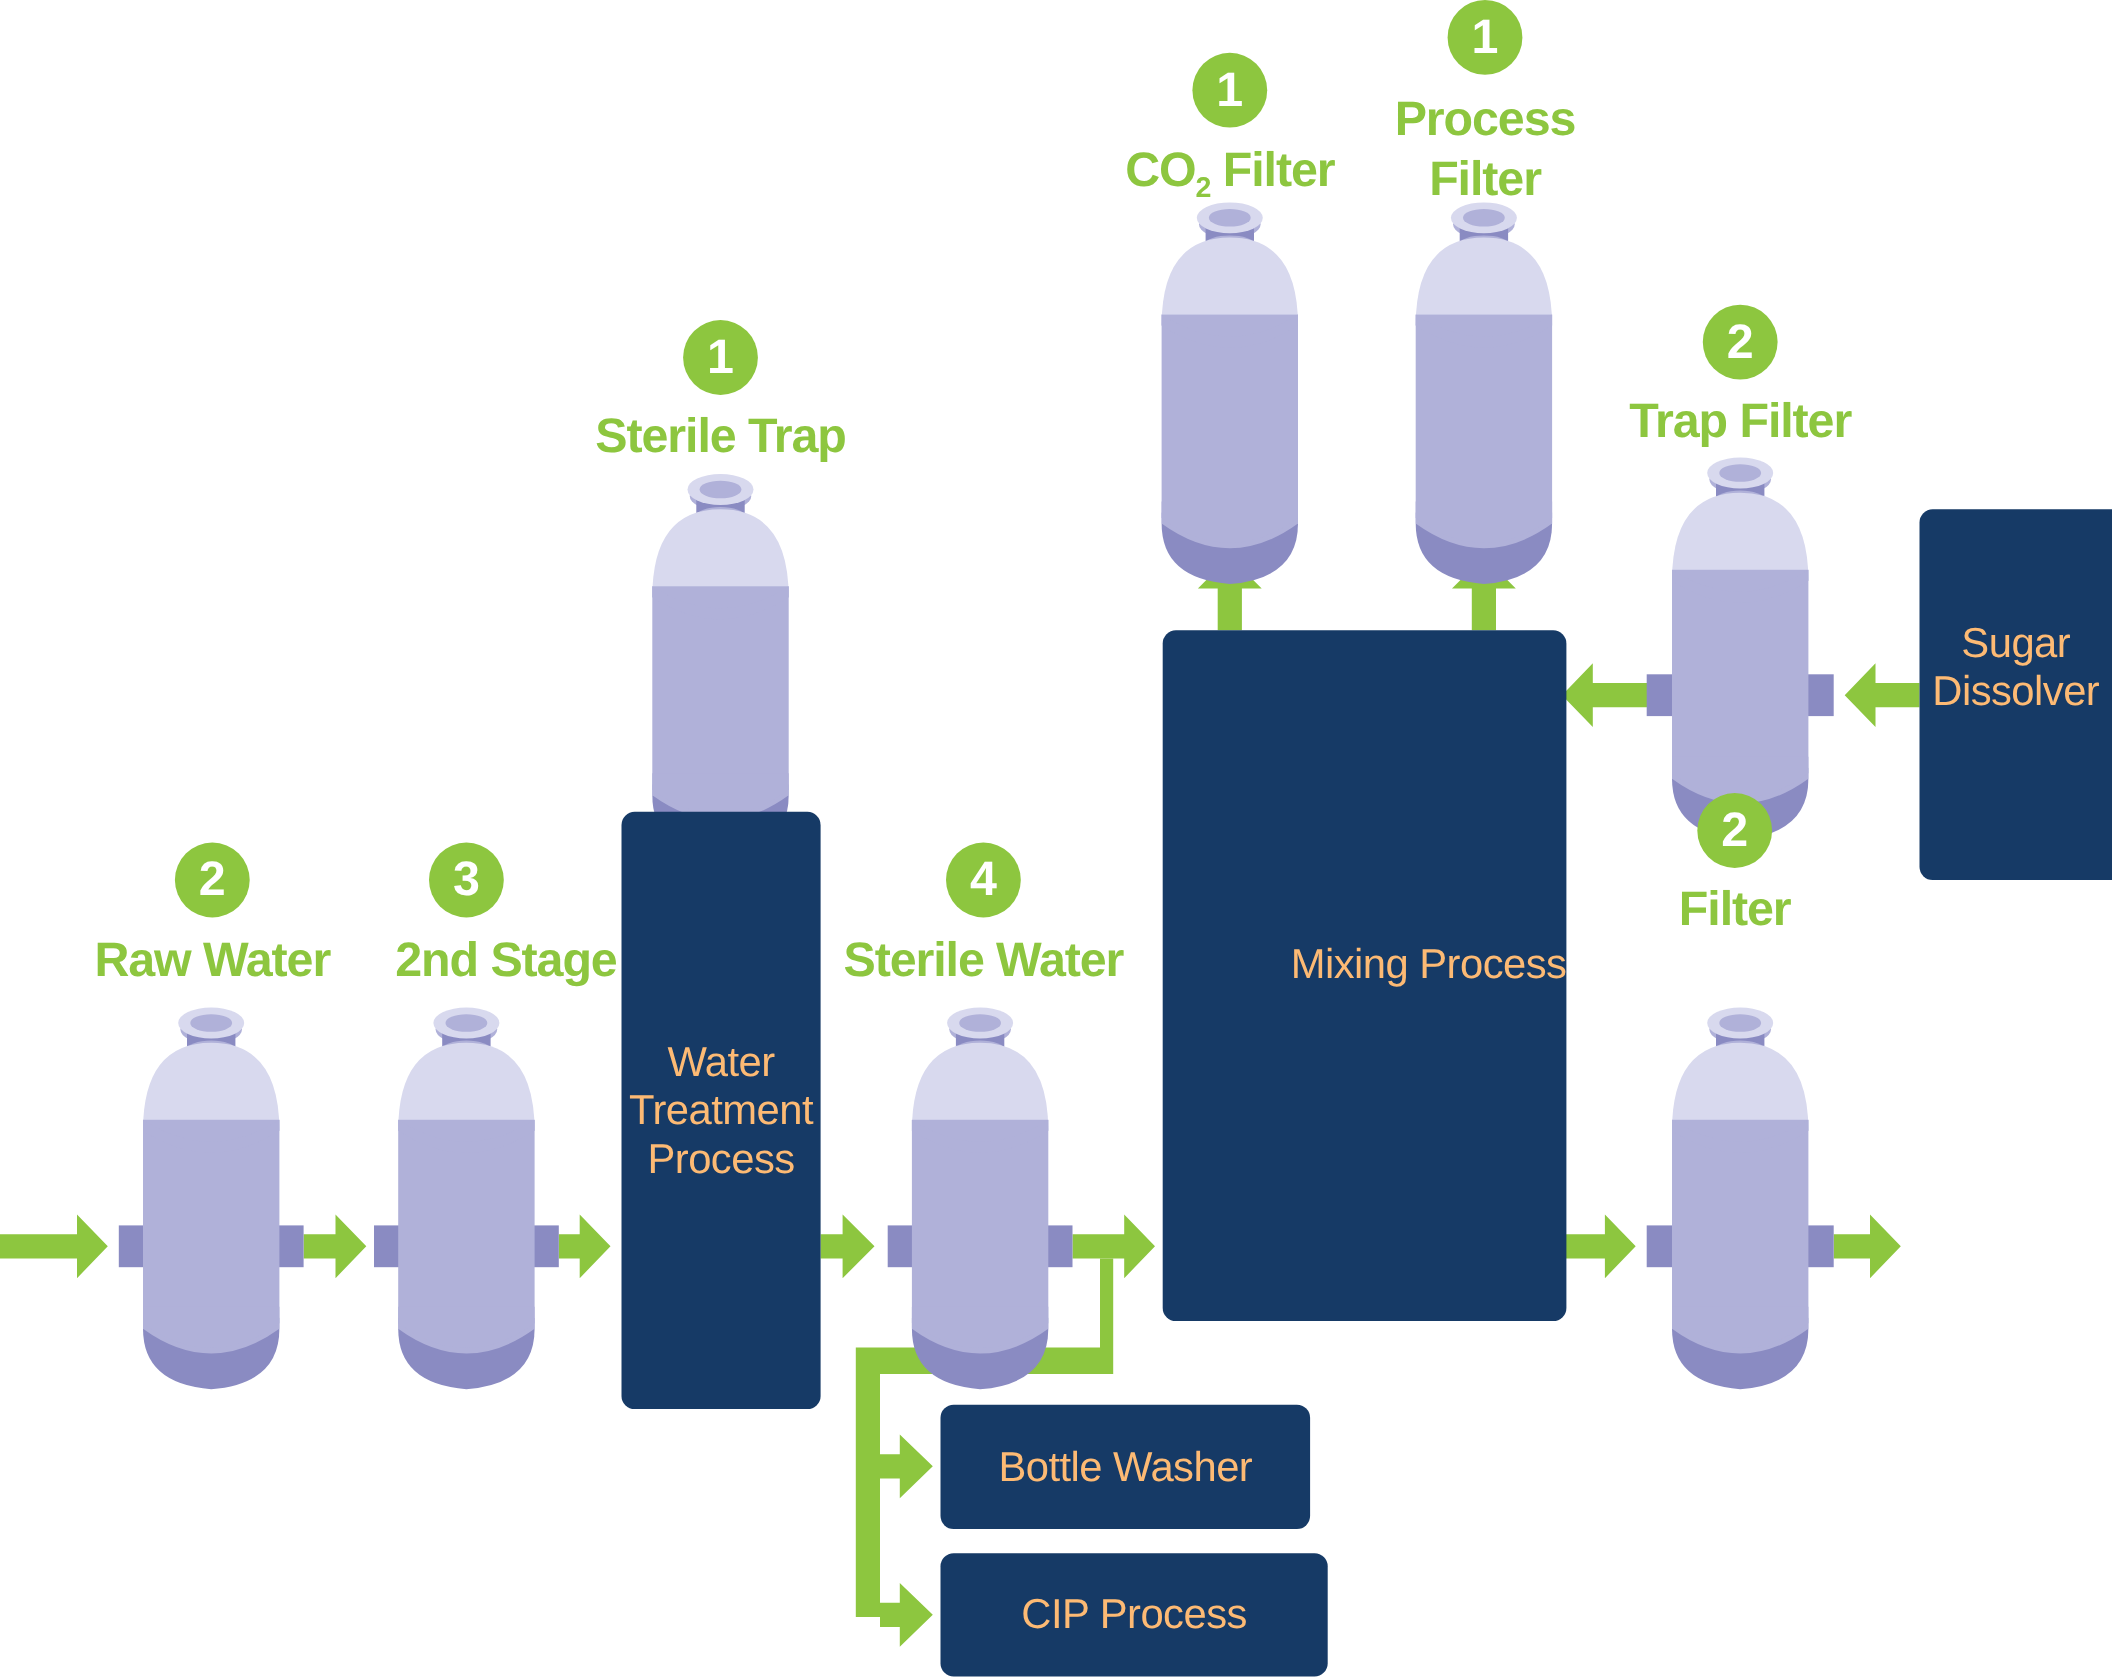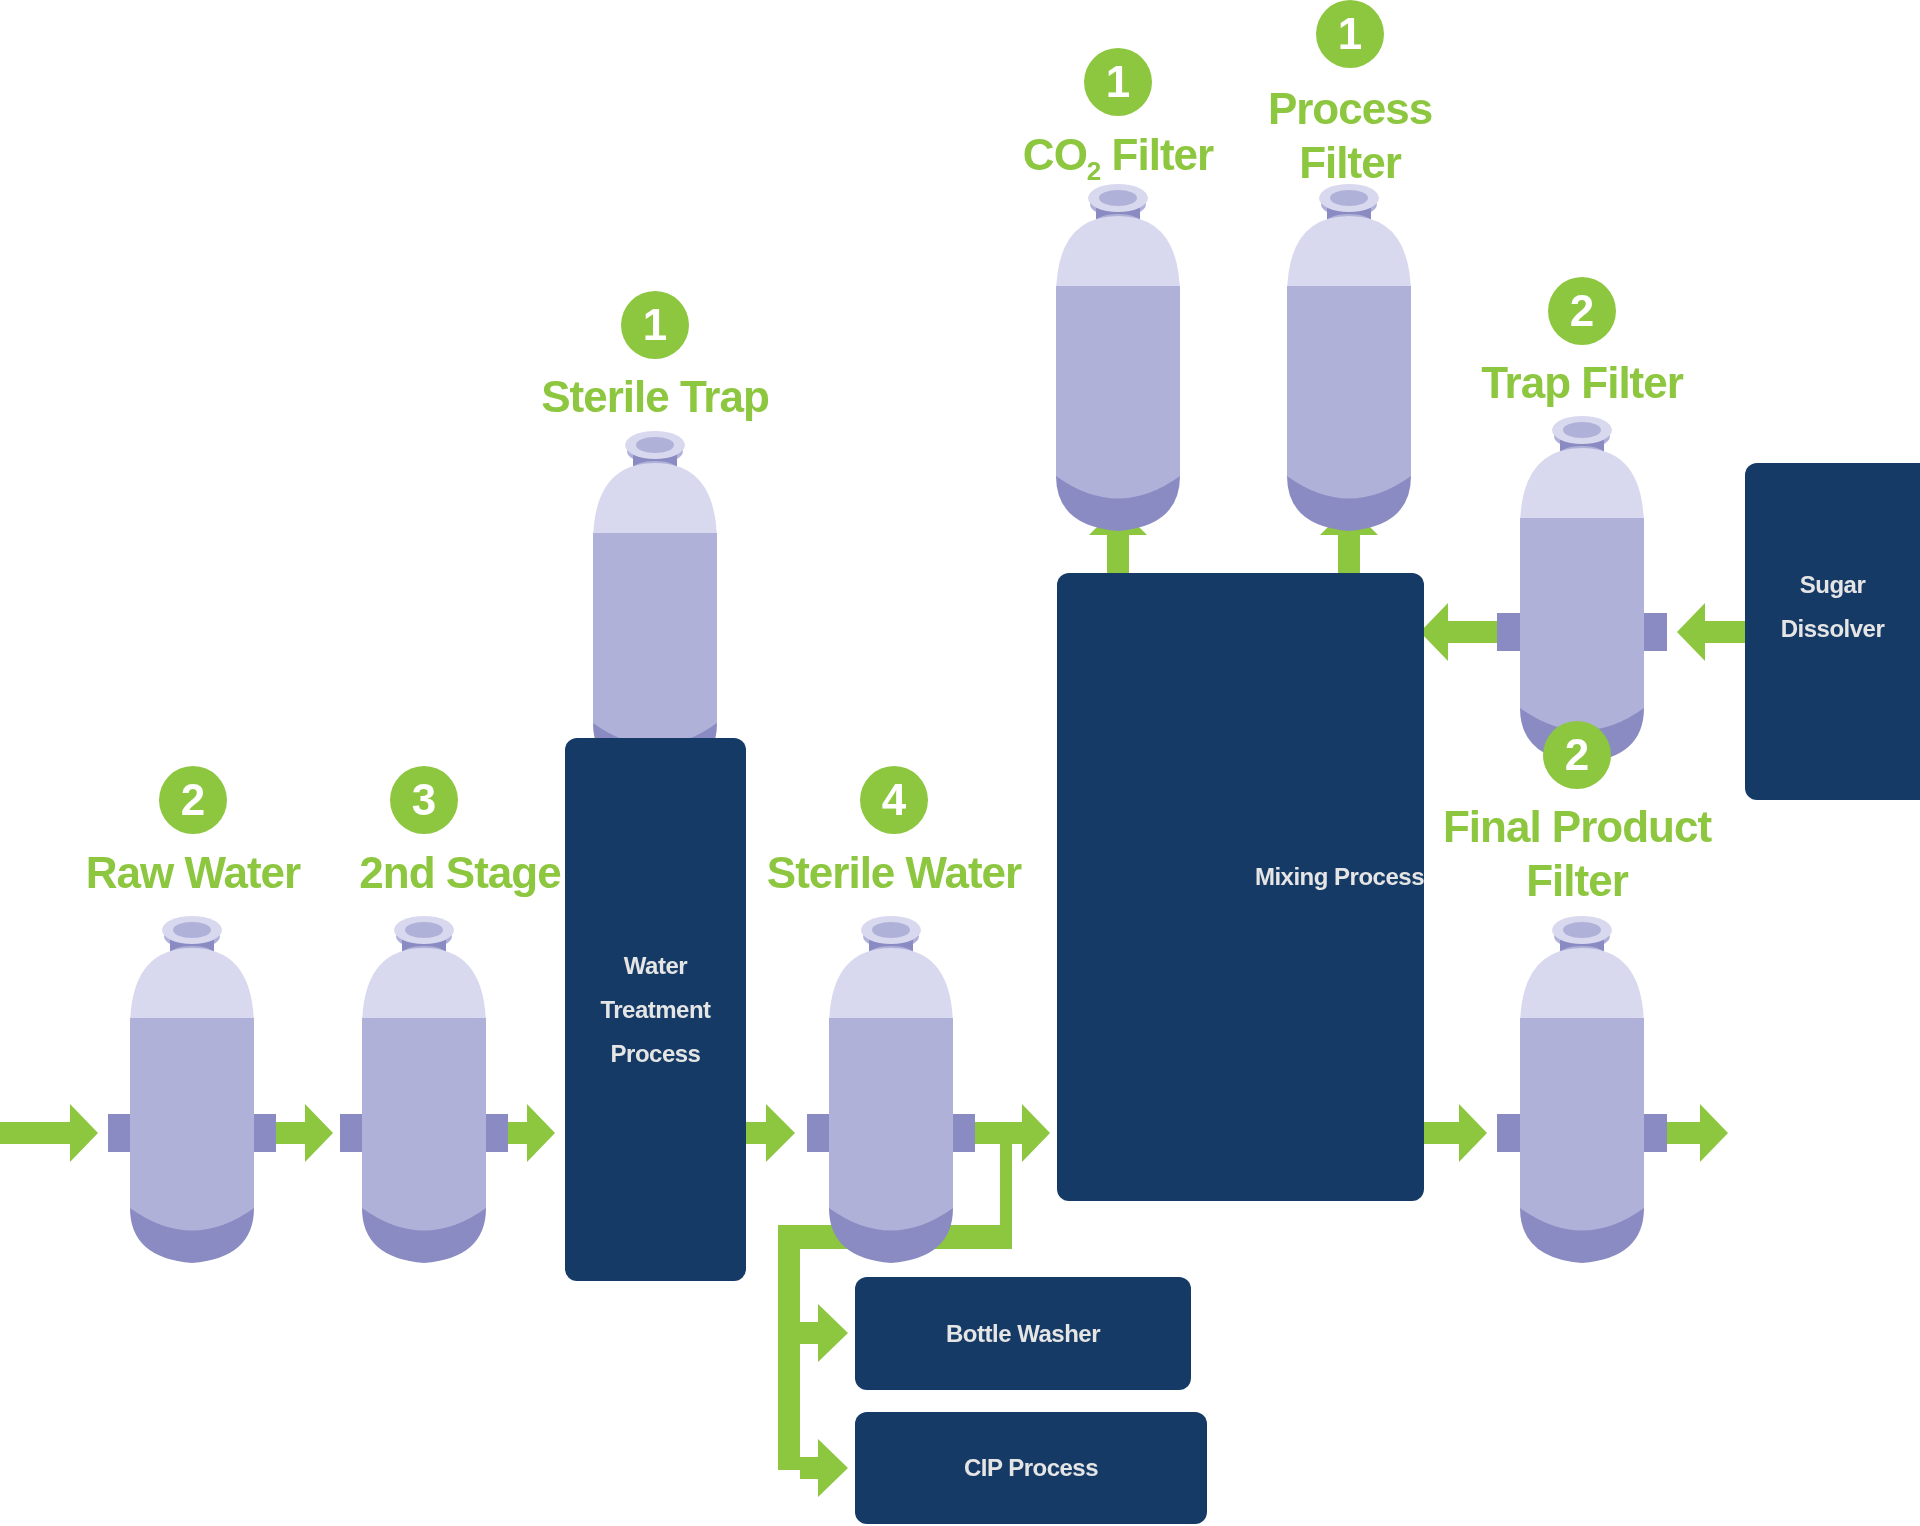--- a/index.html
+++ b/index.html
@@ -1,20 +1,20 @@
 <!DOCTYPE html>
 <html><head>
 <meta charset="utf-8">
 <style>
   html, body { margin:0; padding:0; background:#ffffff; }
   body { width:1920px; height:1526px; position:relative; overflow:hidden; font-family:"Liberation Sans", sans-serif; }
   #diagram { position:absolute; left:0; top:0; width:1920px; height:1526px; }
   .lbl { position:absolute; color:#8dc63f; font-weight:bold; font-size:44px; text-align:center; line-height:54px; white-space:nowrap; transform:translateX(-50%); letter-spacing:-1px; }
   .badge { position:absolute; width:68px; height:68px; border-radius:50%; background:#8dc63f; color:#fff; font-weight:bold; font-size:44px; line-height:68px; text-align:center; transform:translateX(-50%); }
-  .box { position:absolute; background:#163a66; border-radius:12px; color:#e5e5e5; font-weight:bold; font-size:24px; display:flex; align-items:center; justify-content:center; text-align:center; line-height:44px; letter-spacing:-0.5px; }
+  .box { position:absolute; background:#163a66; border-radius:12px; color:#fdba74; font-weight:normal; font-size:38px; display:flex; align-items:center; justify-content:center; text-align:center; line-height:44px; letter-spacing:-0.5px; }
   sub { font-size:26px; vertical-align:-10px; }
 </style>
 </head>
 <body>
 
 <svg id="diagram" viewBox="0 0 1920 1526" xmlns="http://www.w3.org/2000/svg">
   <defs>
     <g id="vessel-core">
 
       <ellipse cx="0" cy="18" rx="28" ry="13" fill="#b0b1d9"></ellipse>
@@ -148,15 +148,14 @@
 <div class="lbl" style="left:1350px;top:82px;">
     <div>Process</div>
     <div>Filter</div>
   </div>
 
 <div class="badge" style="left:1582px;top:277px;">2</div>
 <div class="lbl" style="left:1582px;top:356px;">Trap Filter</div>
 
 <div class="badge" style="left:1577px;top:721px;">2</div>
 <div class="lbl" style="left:1577px;top:800px;">
-    <div>Final Product</div>
     <div>Filter</div>
   </div>
 
 </body></html>

